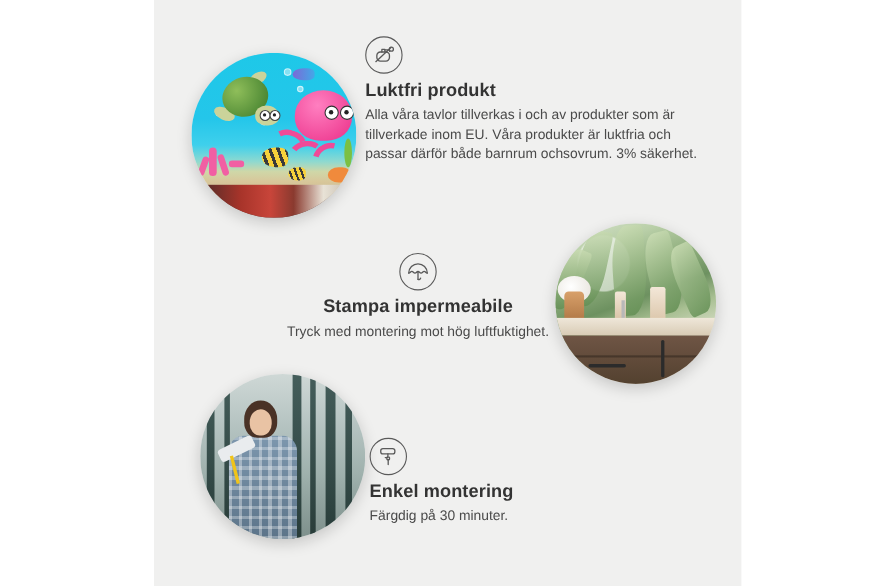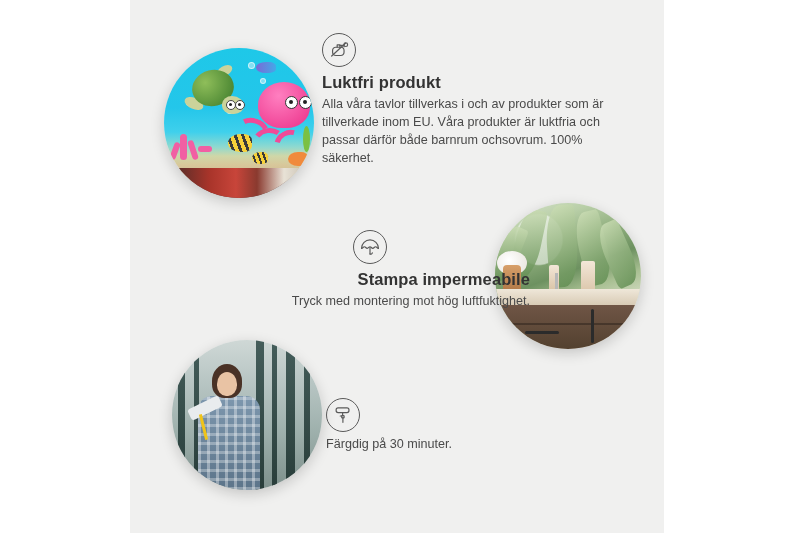--- a/index.html
+++ b/index.html
@@ -11,21 +11,21 @@
     width: 800px;
     height: 533px;
     overflow: hidden;
     font-family: "Liberation Sans", sans-serif;
     position: relative;
   }
 
   
   .panel {
     position: absolute;
-    left: 130px;
+    left: 140px;
     top: 0;
     width: 534px;
     height: 533px;
     background: #f0f0ef;
     overflow: hidden;
   }
 
   
   .circle {
     position: absolute;
@@ -275,21 +275,21 @@
     width: 302px;
     text-align: left;
   }
   .feature-1 .icon-circle { margin-bottom: 6px; }
 
   
   .feature-2 {
     left: 80px;
     top: 230px;
     width: 320px;
-    text-align: right;
+    text-align: center;
   }
   .feature-2 .icon-circle { margin: 0 auto 4px auto; }
   .feature-2 .feat-title { font-size: 16.5px; }
   .feature-2 .feat-body { font-size: 12.6px; }
 
   
   .feature-3 {
     left: 196px;
     top: 398px;
     width: 300px;
@@ -384,21 +384,21 @@
     <div class="icon-circle">
       <svg width="22" height="22" viewBox="0 0 24 24" fill="none" stroke="#5a5a5a" stroke-width="1.3" stroke-linecap="round" stroke-linejoin="round">
         <path d="M9 9h5a3.5 3.5 0 0 1 3.5 3.5v2A3.5 3.5 0 0 1 14 18H8.5A3.5 3.5 0 0 1 5 14.5v-2A3.5 3.5 0 0 1 8.5 9"></path>
         <path d="M10 9V6.5h3V9"></path>
         <path d="M13 7h3.2a1.4 1.4 0 0 1 1.4 1.4"></path>
         <circle cx="19.4" cy="6.2" r="2"></circle>
         <line x1="4" y1="18.6" x2="19" y2="4.6"></line>
       </svg>
     </div>
     <div class="feat-title">Luktfri produkt</div>
-    <div class="feat-body">Alla våra tavlor tillverkas i och av produkter som är tillverkade inom EU. Våra produkter är luktfria och passar därför både barnrum ochsovrum. 100% säkerhet.</div>
+    <div class="feat-body">Alla våra tavlor tillverkas i och av produkter som är tillverkade inom EU. Våra produkter är luktfria och passar därför både barnrum ochsovrum. 3% säkerhet.</div>
   </div>
 
   <div class="feature feature-2">
     <div class="icon-circle">
       <svg width="22" height="22" viewBox="0 0 24 24" fill="none" stroke="#5a5a5a" stroke-width="1.3" stroke-linecap="round" stroke-linejoin="round">
         <path d="M2.8 13.4a9.2 9.2 0 0 1 18.4 0"></path>
         <path d="M2.8 13.4c1.6 0 1.6-1.7 3.1-1.7s1.5 1.7 3.1 1.7 1.5-1.7 3-1.7 1.5 1.7 3 1.7 1.6-1.7 3.1-1.7 1.5 1.7 3.1 1.7"></path>
         <line x1="12" y1="12.6" x2="12" y2="19.6"></line>
         <path d="M12 19.6a1.8 1.8 0 0 0 2.6-1.3"></path>
       </svg>
@@ -409,16 +409,17 @@
 
   <div class="feature feature-3">
     <div class="icon-circle">
       <svg width="22" height="22" viewBox="0 0 24 24" fill="none" stroke="#5a5a5a" stroke-width="1.3" stroke-linecap="round" stroke-linejoin="round">
         <rect x="4.5" y="4.2" width="14" height="5.2" rx="2.2"></rect>
         <path d="M11.6 9.4v2.4a1.3 1.3 0 0 1-1.3 1.3H9"></path>
         <rect x="10.6" y="12.6" width="2.6" height="2.6" rx="0.6"></rect>
         <line x1="11.9" y1="15.2" x2="11.9" y2="20"></line>
       </svg>
     </div>
+    <div class="feat-title">Enkel montering</div>
     <div class="feat-body">Färgdig på 30 minuter.</div>
   </div>
 
 </div>
 
 </body></html>

